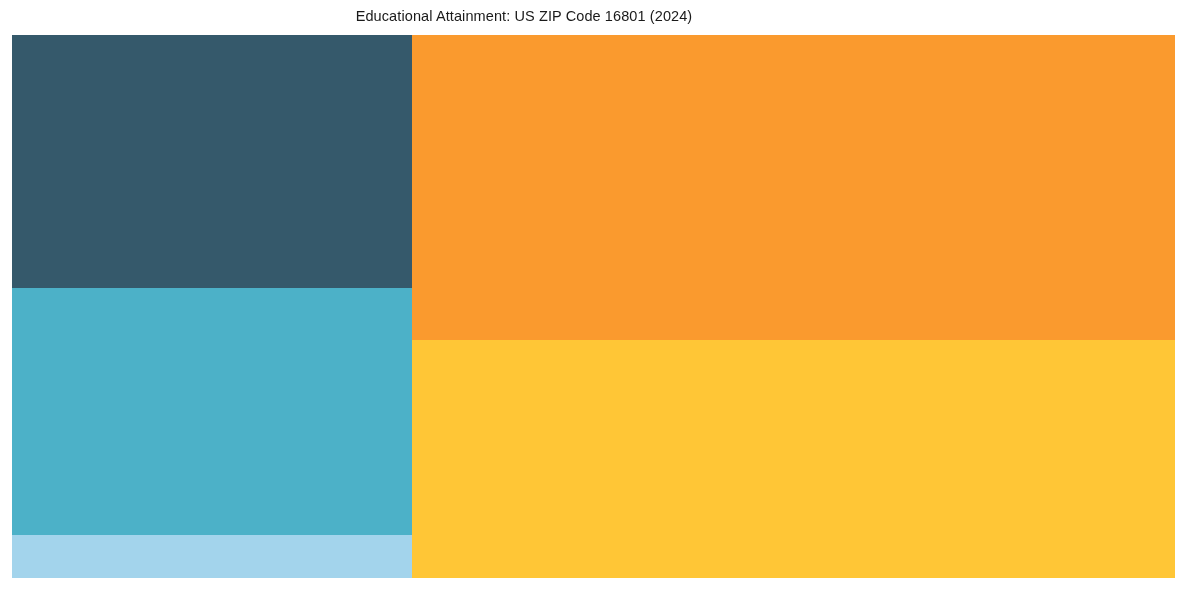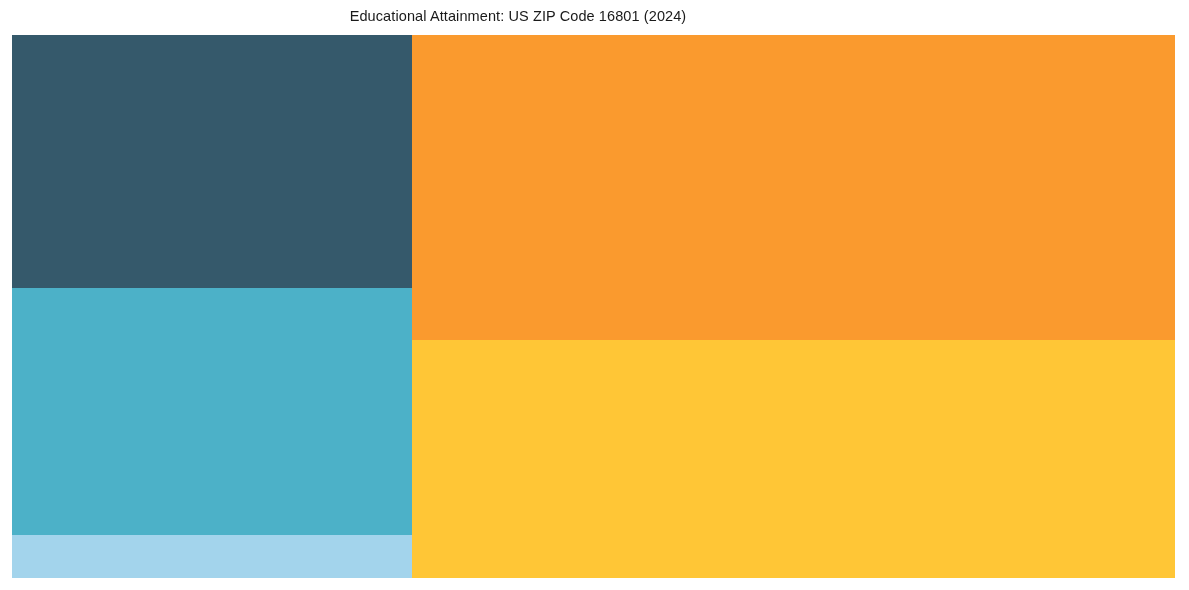--- a/index.html
+++ b/index.html
@@ -18,21 +18,21 @@
   #figure {
     position: relative;
     width: 1189px;
     height: 590px;
     background: #ffffff;
   }
 
   
   #chart-title {
     position: absolute;
-    left: 10px;
+    left: 16px;
     top: 8px;
     width: 1016px;
     text-align: center;
     font-size: 14.5px;
     line-height: 17px;
     color: #1a1a1a;
     letter-spacing: 0.1px;
     white-space: nowrap;
   }
 

